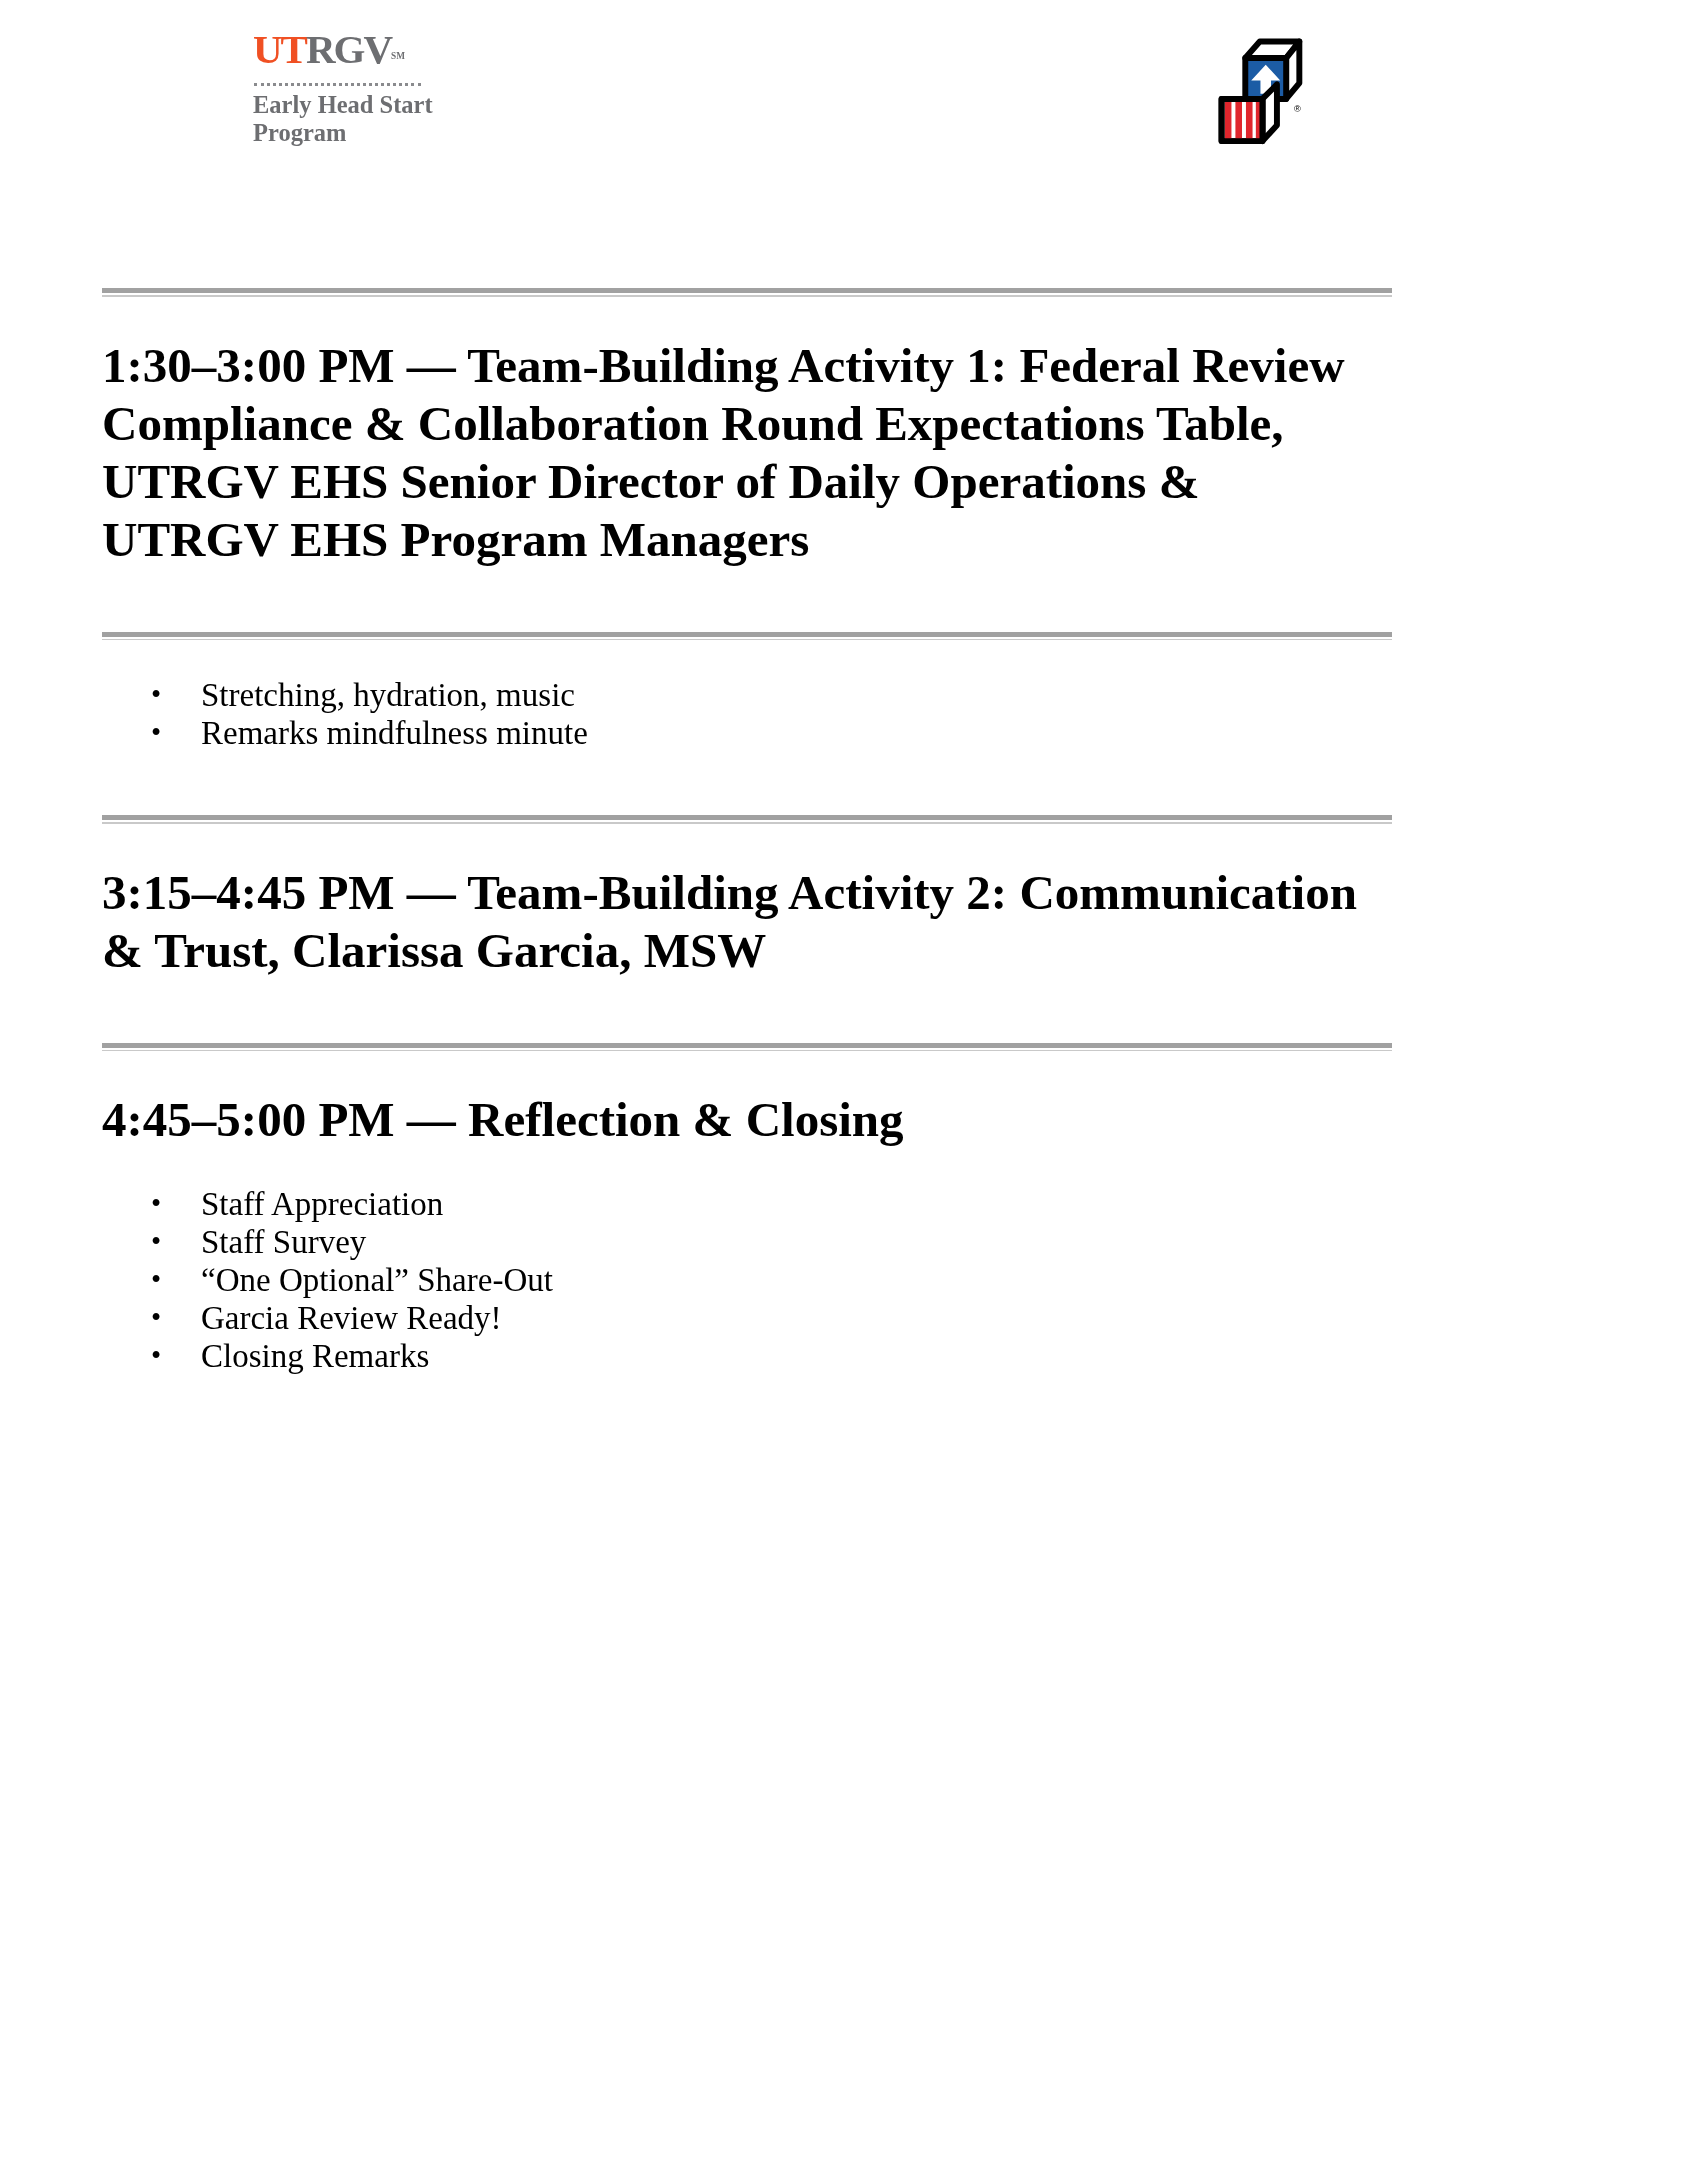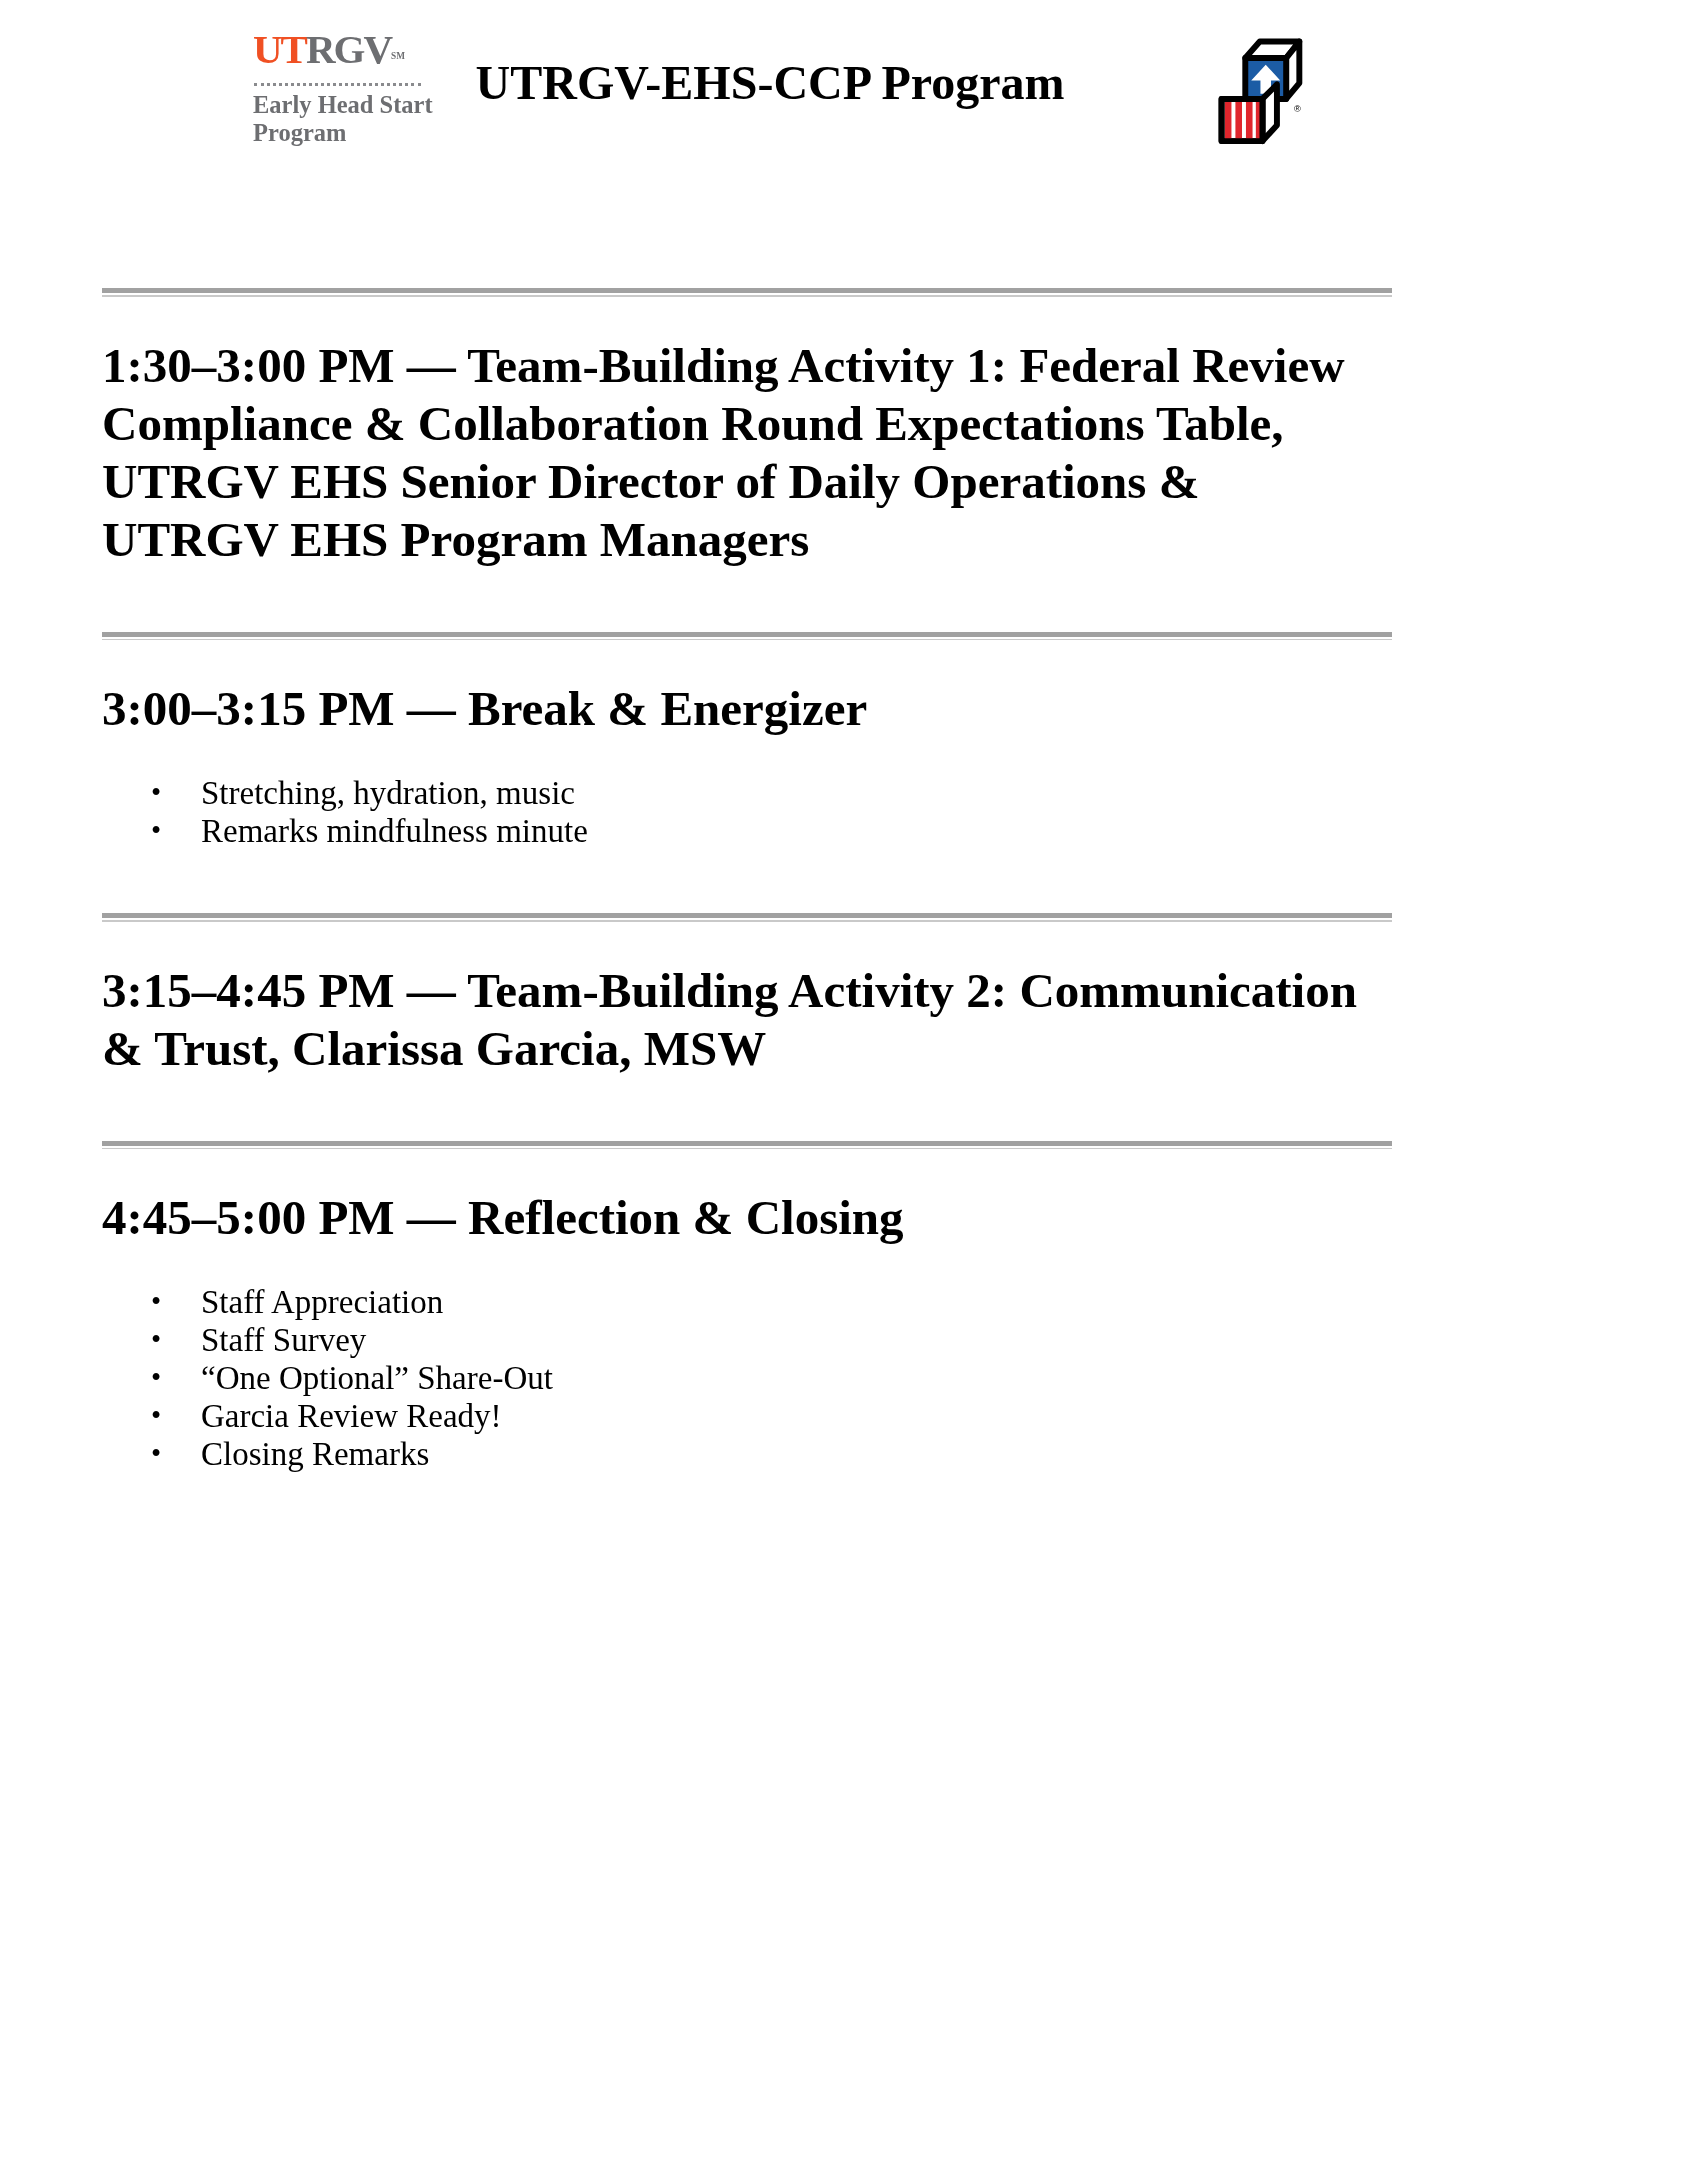--- a/index.html
+++ b/index.html
@@ -94,21 +94,20 @@
 
       <div class="brand">
         <div class="wordmark"><span class="wm-ut">UT</span><span class="wm-rgv">RGV</span><span class="wm-sm">SM</span></div>
         <div class="dotline"></div>
         <div class="sub">
           <div>Early Head Start</div>
           <div>Program</div>
         </div>
       </div>
 
-      <div class="doc-title">UTRGV-EHS-CCP Program</div>
 
       <div class="hs-logo">
         <svg viewBox="0 0 150 176" aria-hidden="true">
 
           <polygon class="hs-face-white" points="58,38 80,13 140,13 120,38"></polygon>
           <polygon class="hs-face-white" points="120,38 140,13 140,76 120,100"></polygon>
           <polygon class="hs-face-blue" points="58,38 120,38 120,100 58,100"></polygon>
           <polygon class="hs-arrow" points="89,48 111,72 97,72 97,92 81,92 81,72 67,72"></polygon>
 
           <polygon class="hs-face-white" points="84,100 106,78 106,140 84,164"></polygon>
@@ -133,21 +132,20 @@
 Compliance &amp; Collaboration Round Expectations Table,
 UTRGV EHS Senior Director of Daily Operations &amp;
 UTRGV EHS Program Managers</h2>
     </div>
 
     <div class="section">
       <div class="hrule">
           <div class="thick"></div>
           <div class="thin"></div>
         </div>
-      <h2>3:00–3:15 PM — Break &amp; Energizer</h2>
       <ul>
         <li><span class="dot">•</span><span>Stretching, hydration, music</span></li>
         <li><span class="dot">•</span><span>Remarks mindfulness minute</span></li>
       </ul>
     </div>
 
     <div class="section">
       <div class="hrule">
           <div class="thick"></div>
           <div class="thin"></div>

